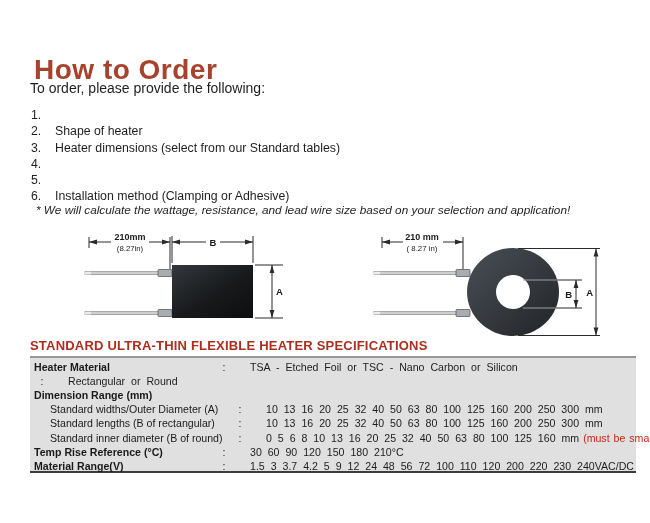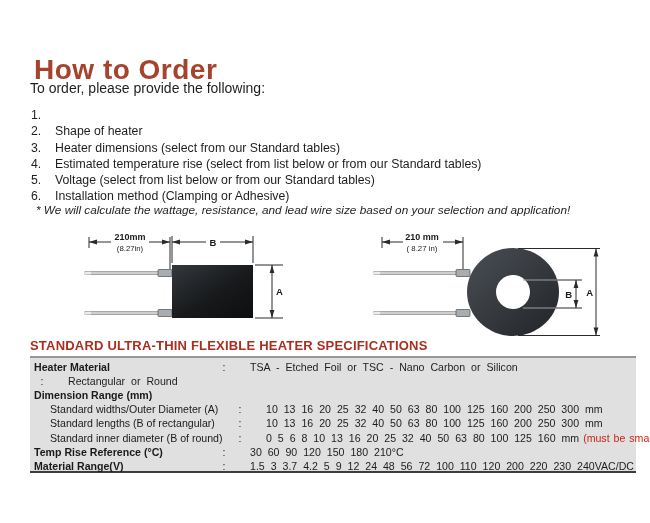--- a/index.html
+++ b/index.html
@@ -53,25 +53,23 @@
       <div class="order-item">
         <span class="order-num">2.</span>
         <span>Shape of heater</span>
       </div>
       <div class="order-item">
         <span class="order-num">3.</span>
         <span>Heater dimensions (select from our Standard tables)</span>
       </div>
       <div class="order-item">
         <span class="order-num">4.</span>
-        <span>Estimated temperature rise (select from list below or from our Standard tables)</span>
       </div>
       <div class="order-item">
         <span class="order-num">5.</span>
-        <span>Voltage (select from list below or from our Standard tables)</span>
       </div>
       <div class="order-item">
         <span class="order-num">6.</span>
         <span>Installation method (Clamping or Adhesive)</span>
       </div>
     </div>
 
   <div class="note">* We will calculate the wattage, resistance, and lead wire size based on your selection and application!</div>
 
   <svg class="diagram-svg" style="left:60px;top:228px" width="300" height="112" viewBox="0 0 300 112">

